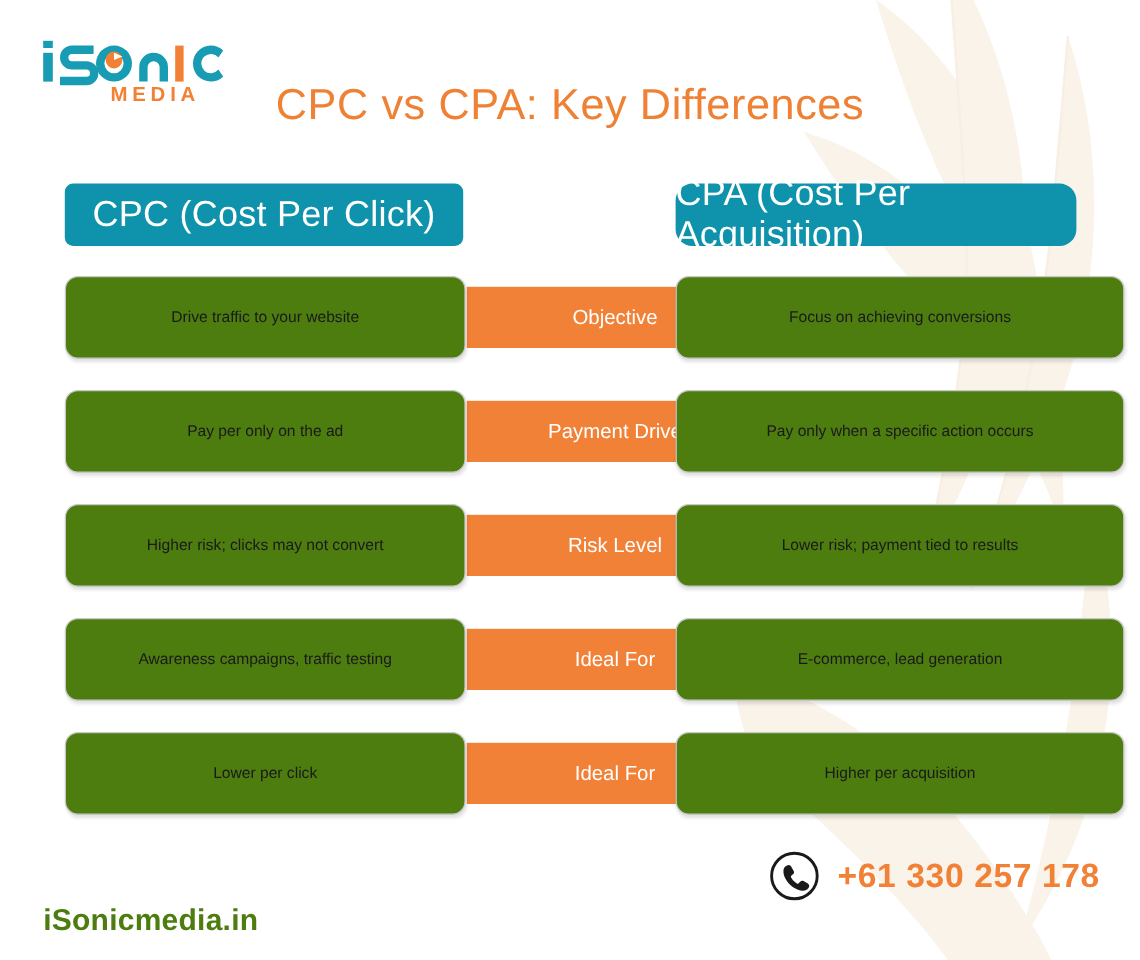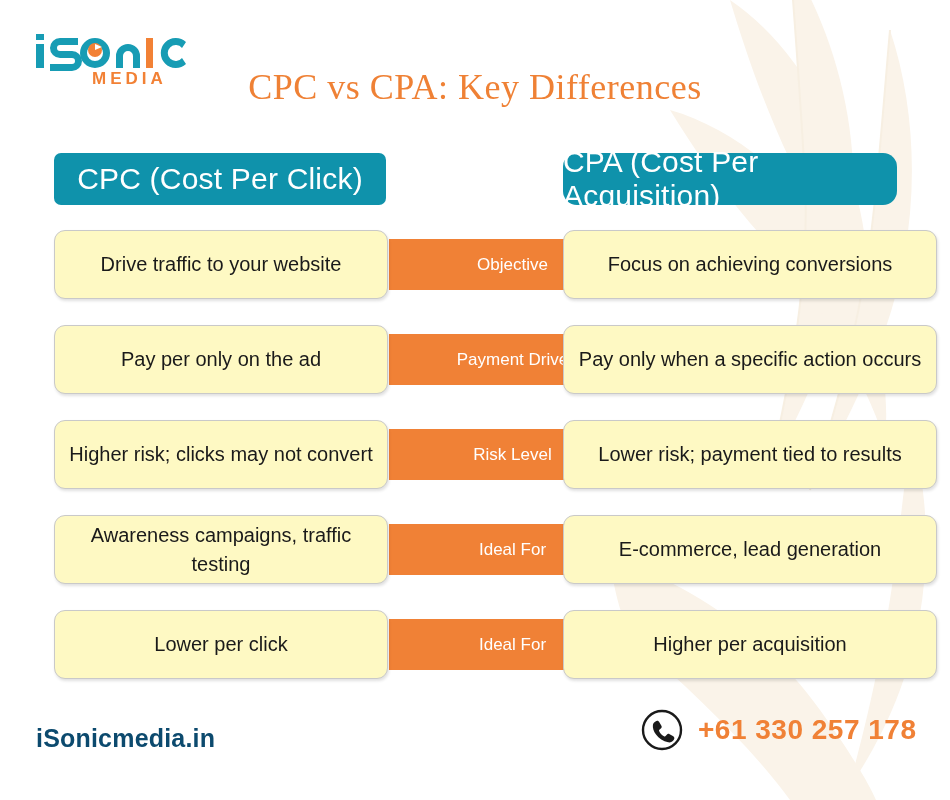--- a/index.html
+++ b/index.html
@@ -43,21 +43,21 @@
     height: 68px;
   }
 
   
   #page-title {
     position: absolute;
     left: 0;
     top: 66px;
     width: 950px;
     text-align: center;
-    font-family: Liberation Serif, serif;
+    font-family: Liberation Sans, sans-serif;
     font-size: 36px;
     font-weight: 400;
     letter-spacing: 0.5px;
     color: #ef8135;
     white-space: nowrap;
   }
 
   
   .col-header {
     position: absolute;
@@ -95,46 +95,46 @@
     align-items: center;
     justify-content: center;
     text-align: center;
     z-index: 1;
     padding-left: 35px;
   }
   .cell {
     position: absolute;
     top: 0;
     height: 69px;
-    background: #fef9c3;
+    background: #4d7c0f;
     border: 1px solid #c9c9c9;
     border-radius: 11px;
     box-shadow: 1px 2px 3px rgba(0,0,0,0.12);
     display: flex;
     align-items: center;
     justify-content: center;
     text-align: center;
     padding: 12px 14px;
     box-sizing: border-box;
-    font-size: 20px;
+    font-size: 13px;
     line-height: 1.45;
     color: #1a1a1a;
     z-index: 2;
   }
   .cell-left  { left: 54px;  width: 334px; }
   .cell-right { left: 563px; width: 374px; }
 
   
   #footer-website {
     position: absolute;
     left: 36px;
-    top: 724px;
+    top: 753px;
     font-size: 25px;
     font-weight: bold;
-    color: #0c4a6e;
+    color: #4d7c0f;
     letter-spacing: 0.2px;
   }
   #footer-contact {
     position: absolute;
     left: 640px;
     top: 708px;
     display: flex;
     align-items: center;
     gap: 14px;
   }

